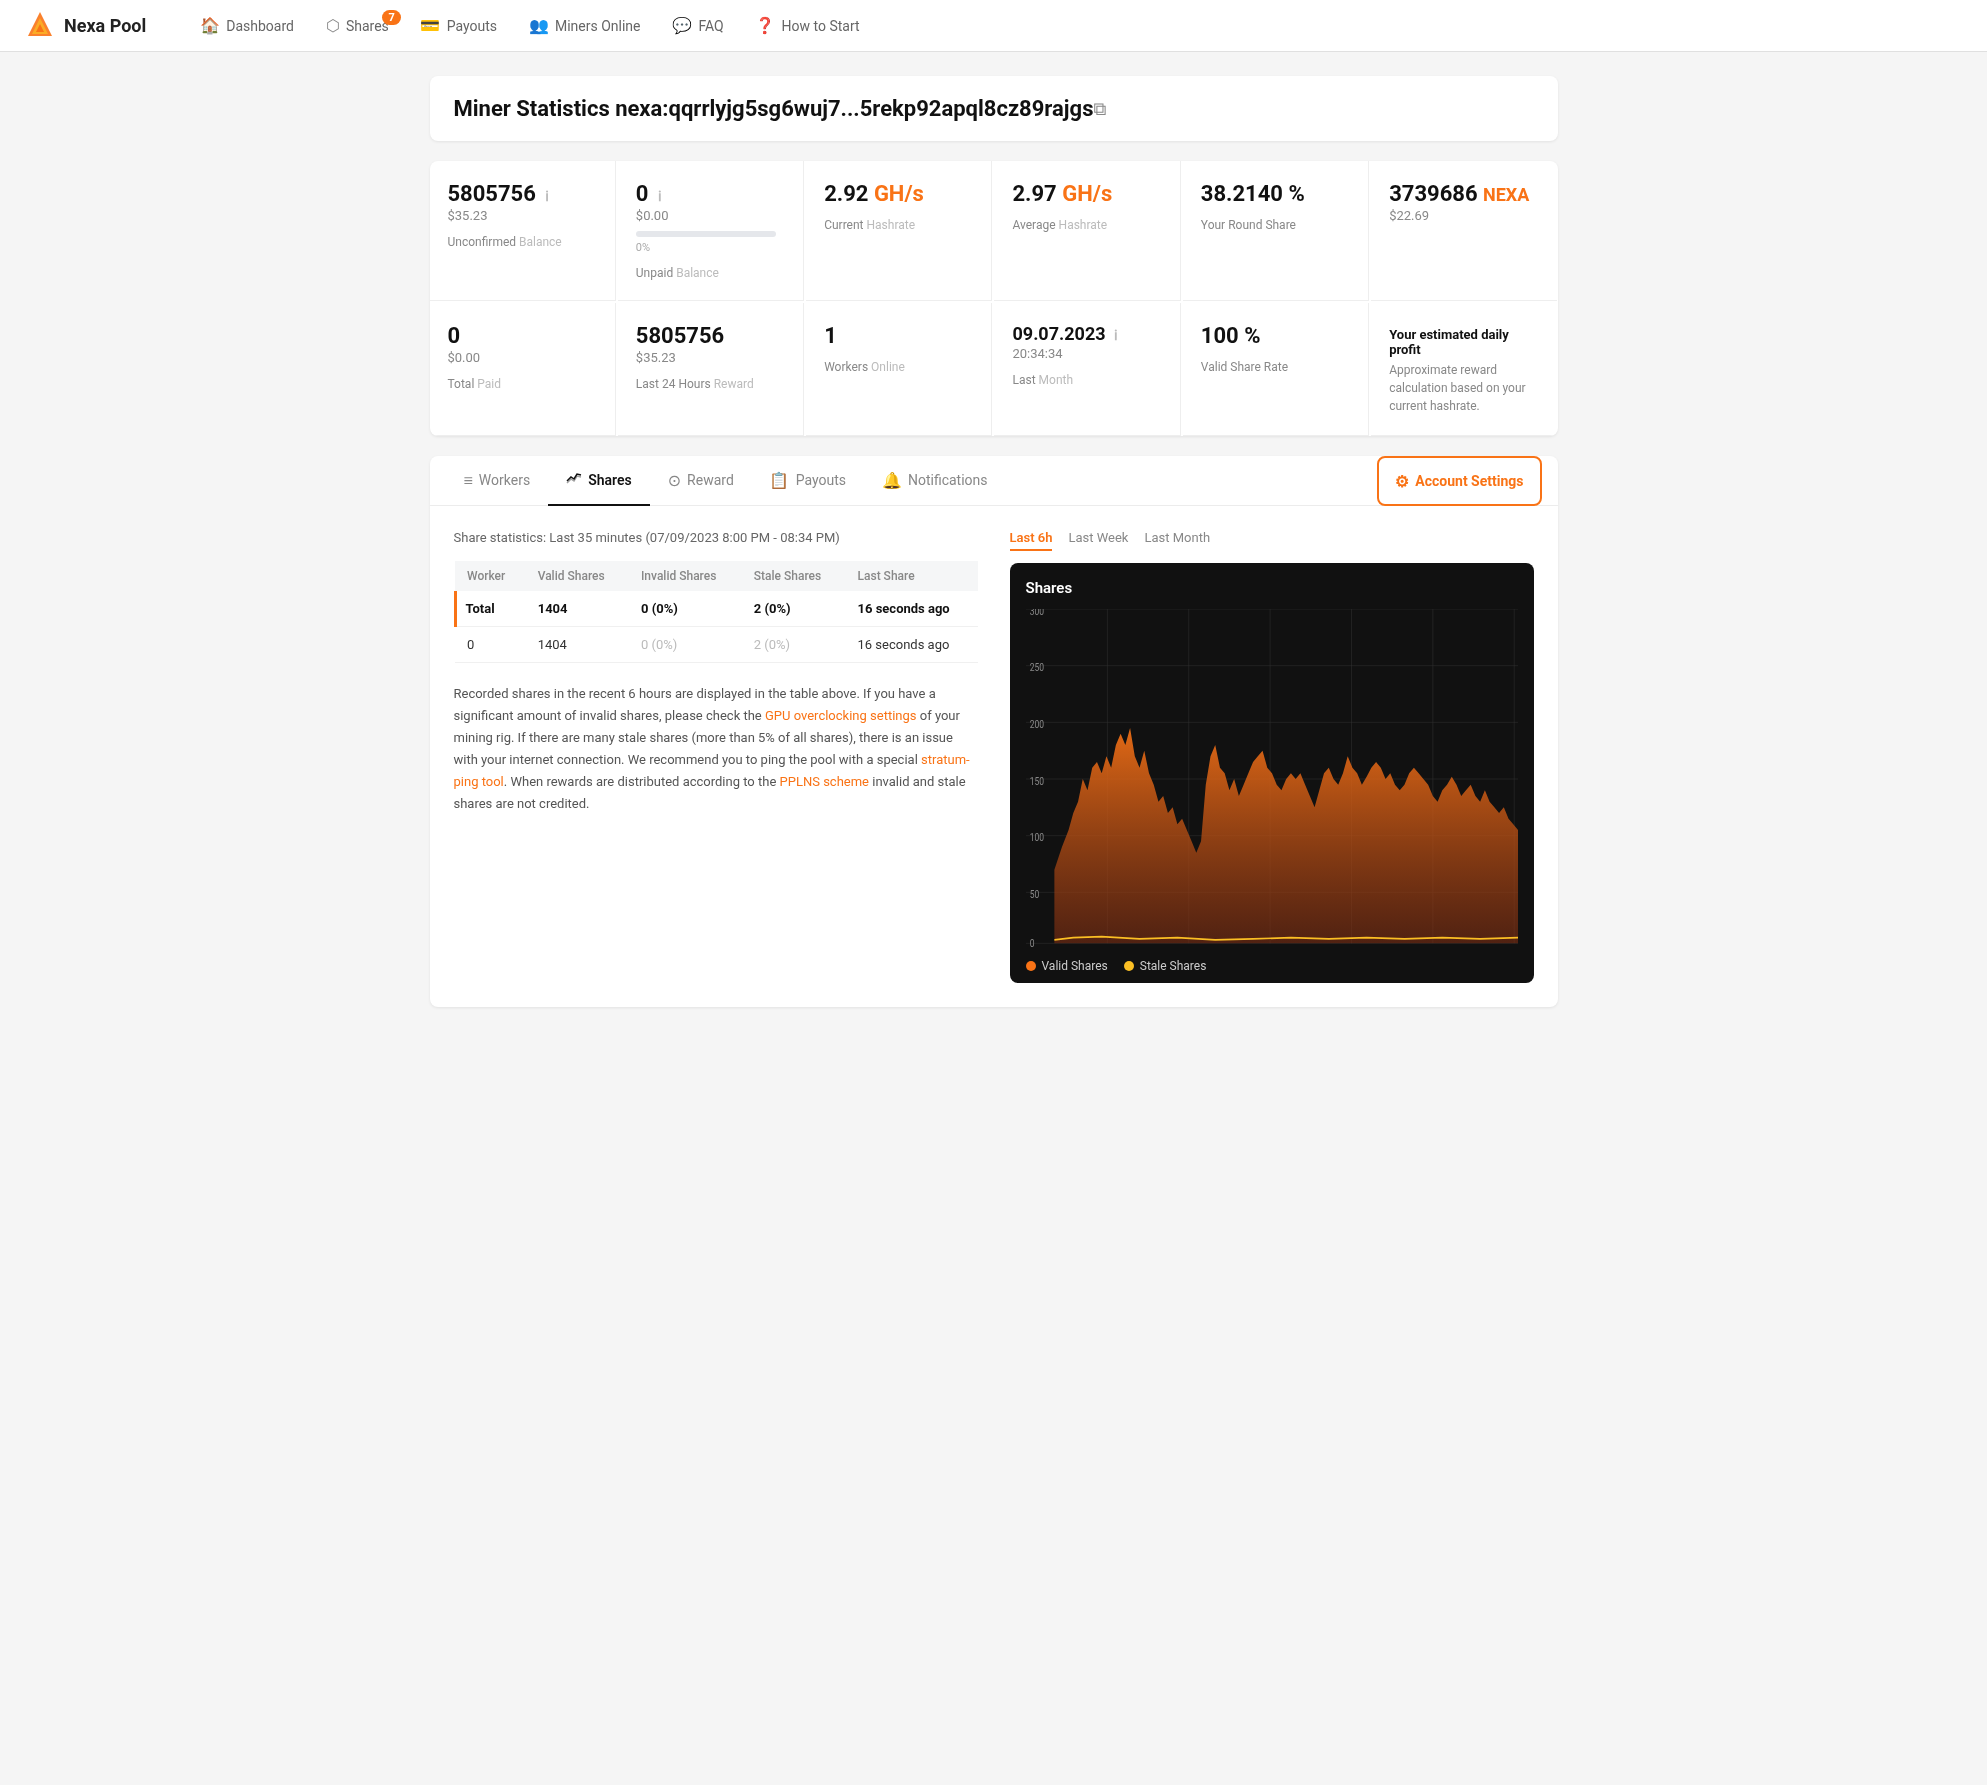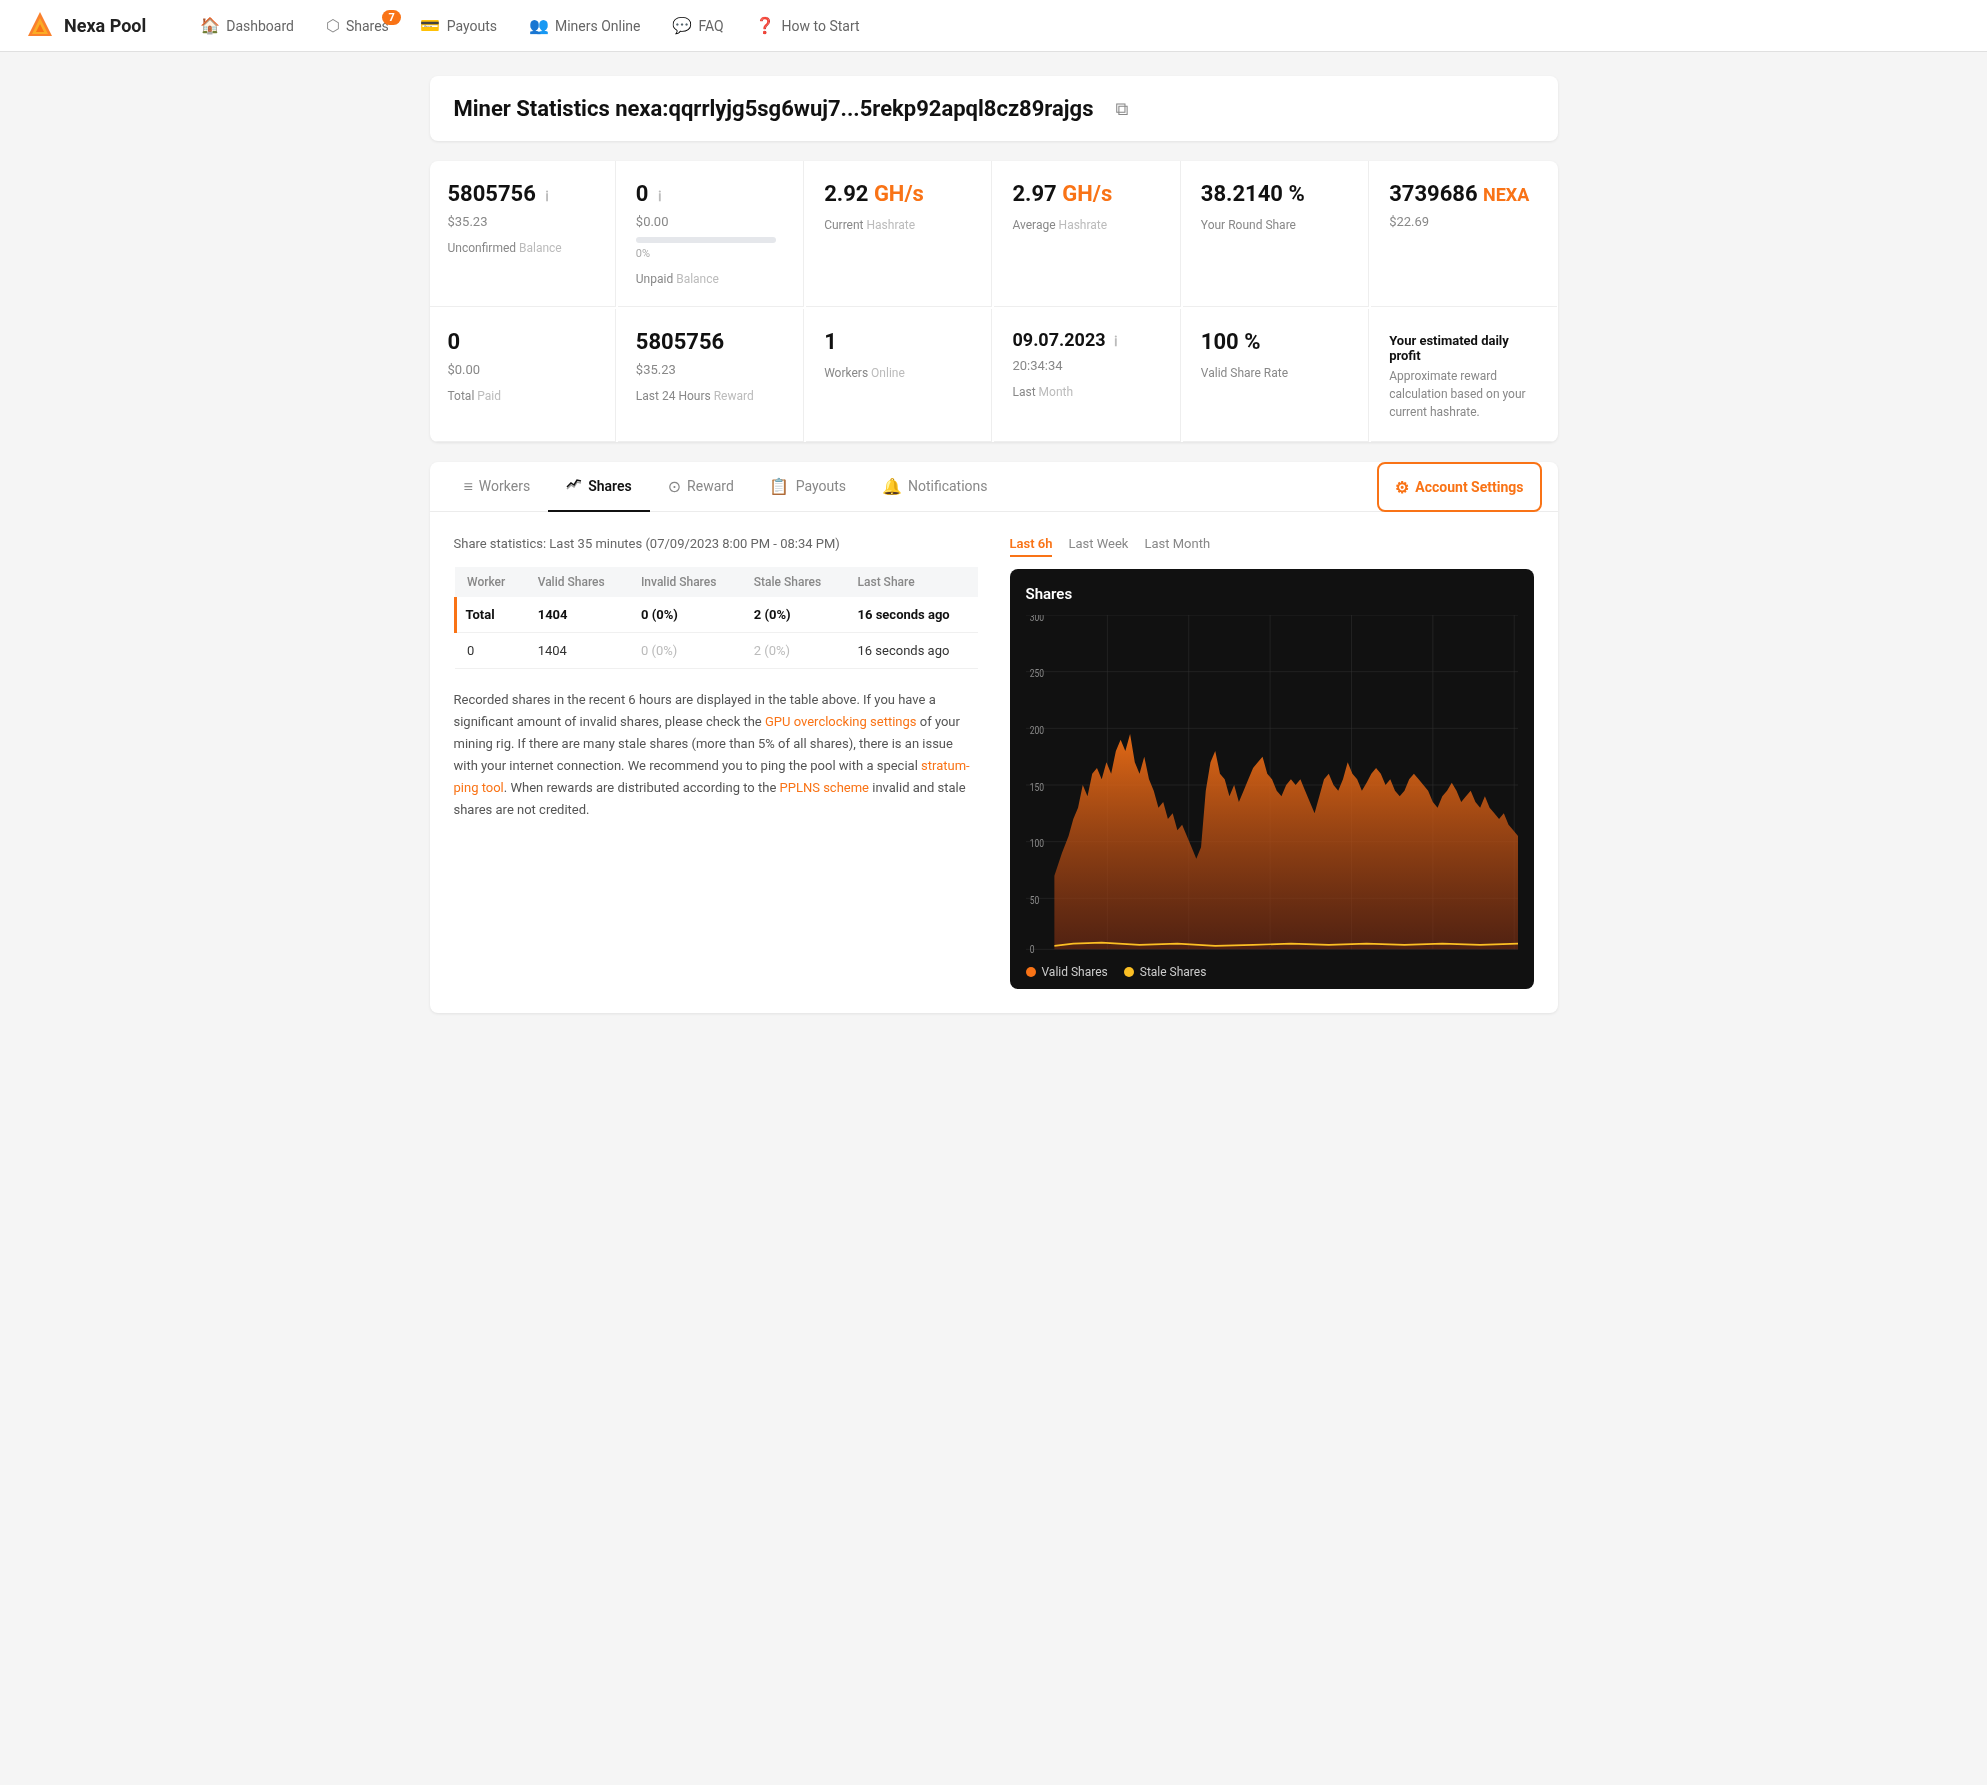--- a/index.html
+++ b/index.html
@@ -11,32 +11,32 @@
     .logo-icon { width: 32px; height: 32px; }
     .nav { display: flex; align-items: center; gap: 4px; flex: 1; }
     .nav-item { display: flex; align-items: center; gap: 6px; padding: 8px 14px; color: #666; cursor: pointer; border-radius: 6px; font-size: 14px; position: relative; text-decoration: none; }
     .nav-item .badge { background: #f97316; color: #fff; border-radius: 10px; padding: 1px 6px; font-size: 11px; font-weight: 700; position: absolute; top: 2px; right: 2px; }
     .nav-icon { font-size: 16px; color: #888; }
 
     
     .main { max-width: 1160px; margin: 0 auto; padding: 24px 16px; }
 
     
-    .miner-title-section { background: #fff; border-radius: 8px; padding: 20px 24px; margin-bottom: 20px; display: flex; align-items: center; gap: 22px; box-shadow: 0 1px 3px rgba(0,0,0,0.08); }
+    .miner-title-section { background: #fff; border-radius: 8px; padding: 20px 24px; margin-bottom: 20px; display: flex; align-items: center; gap: 0; box-shadow: 0 1px 3px rgba(0,0,0,0.08); }
     .miner-title { font-size: 22px; font-weight: 700; color: #111; }
     .copy-btn { cursor: pointer; color: #888; font-size: 18px; }
 
     
     .stats-grid { display: grid; grid-template-columns: 1fr 1fr 1fr 1fr 1fr 1fr; gap: 2px; background: #fff; border-radius: 8px; box-shadow: 0 1px 3px rgba(0,0,0,0.08); margin-bottom: 20px; overflow: hidden; }
     .stat-card { padding: 20px 18px; border-right: 1px solid #eee; border-bottom: 1px solid #eee; }
     .stat-card:last-child { border-right: none; }
     .stat-value { font-size: 22px; font-weight: 700; color: #111; }
     .stat-value .accent { color: #f97316; }
     .stat-value .nexa { color: #f97316; font-size: 18px; }
-    .stat-usd { font-size: 13px; color: #888; margin-top: 8px; }
+    .stat-usd { font-size: 13px; color: #888; margin-top: 2px; }
     .stat-label { font-size: 12px; color: #888; margin-top: 12px; }
     .progress-bar-wrap { margin: 8px 0 4px; height: 6px; background: #e5e7eb; border-radius: 3px; width: 140px; }
     .progress-bar { height: 100%; background: #d1d5db; border-radius: 3px; width: 0%; }
     .progress-pct { font-size: 11px; color: #aaa; }
     .stat-desc { font-size: 12px; color: #888; line-height: 1.5; margin-top: 4px; }
     .stat-desc-bold { font-weight: 700; color: #111; font-size: 13px; margin-top: 4px; }
 
     
     .tabs { display: flex; gap: 0; background: #fff; border-radius: 8px 8px 0 0; box-shadow: 0 1px 3px rgba(0,0,0,0.08); border-bottom: 1px solid #eee; padding: 0 16px; }
     .tab { display: flex; align-items: center; gap: 6px; padding: 14px 18px; cursor: pointer; color: #888; font-size: 14px; border-bottom: 2px solid transparent; margin-bottom: -1px; }

